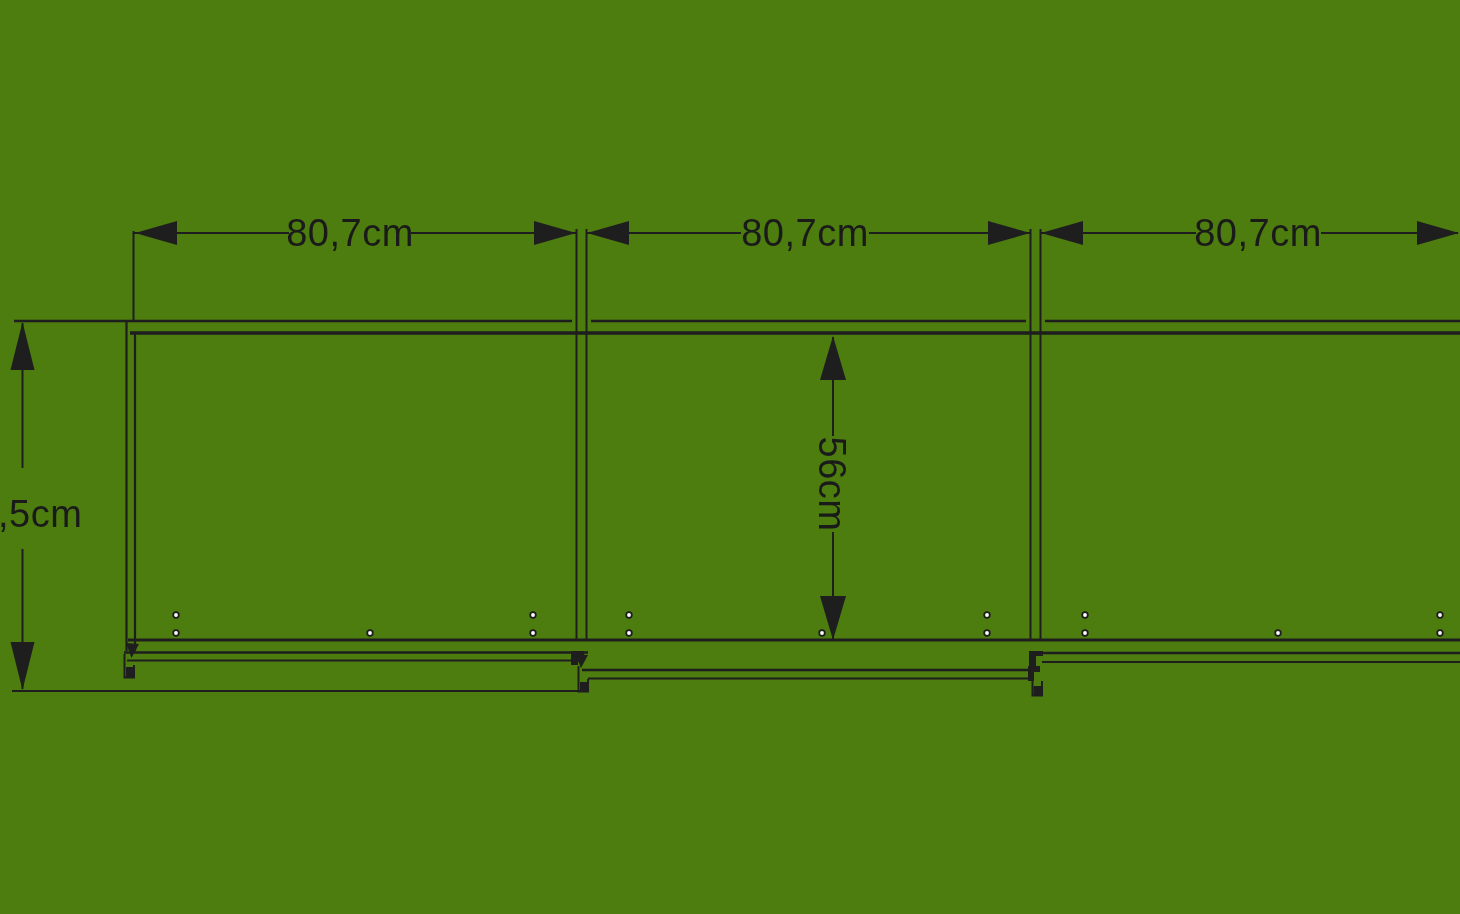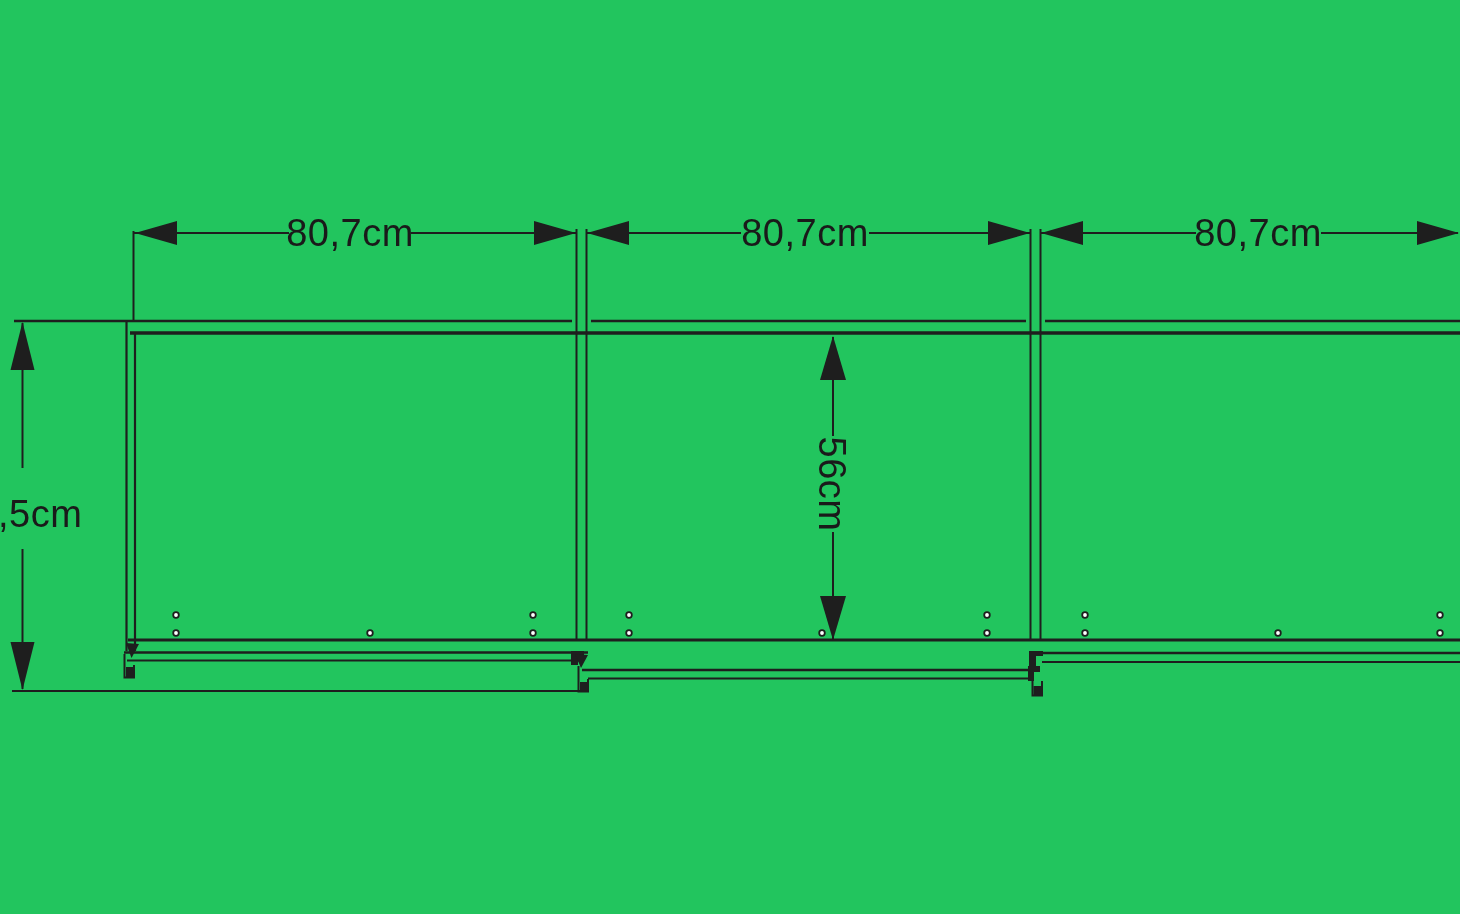--- a/index.html
+++ b/index.html
@@ -4,21 +4,21 @@
 <style>
   html, body {
     margin: 0;
     padding: 0;
     background: #ffffff;
   }
   .stage {
     position: relative;
     width: 1460px;
     height: 914px;
-    background: #22c55e;
+    background: #4d7c0f;
     overflow: hidden;
     font-family: "Liberation Sans", sans-serif;
   }
   svg.drawing {
     position: absolute;
     left: 0;
     top: 0;
     display: block;
   }
   svg.drawing text {

